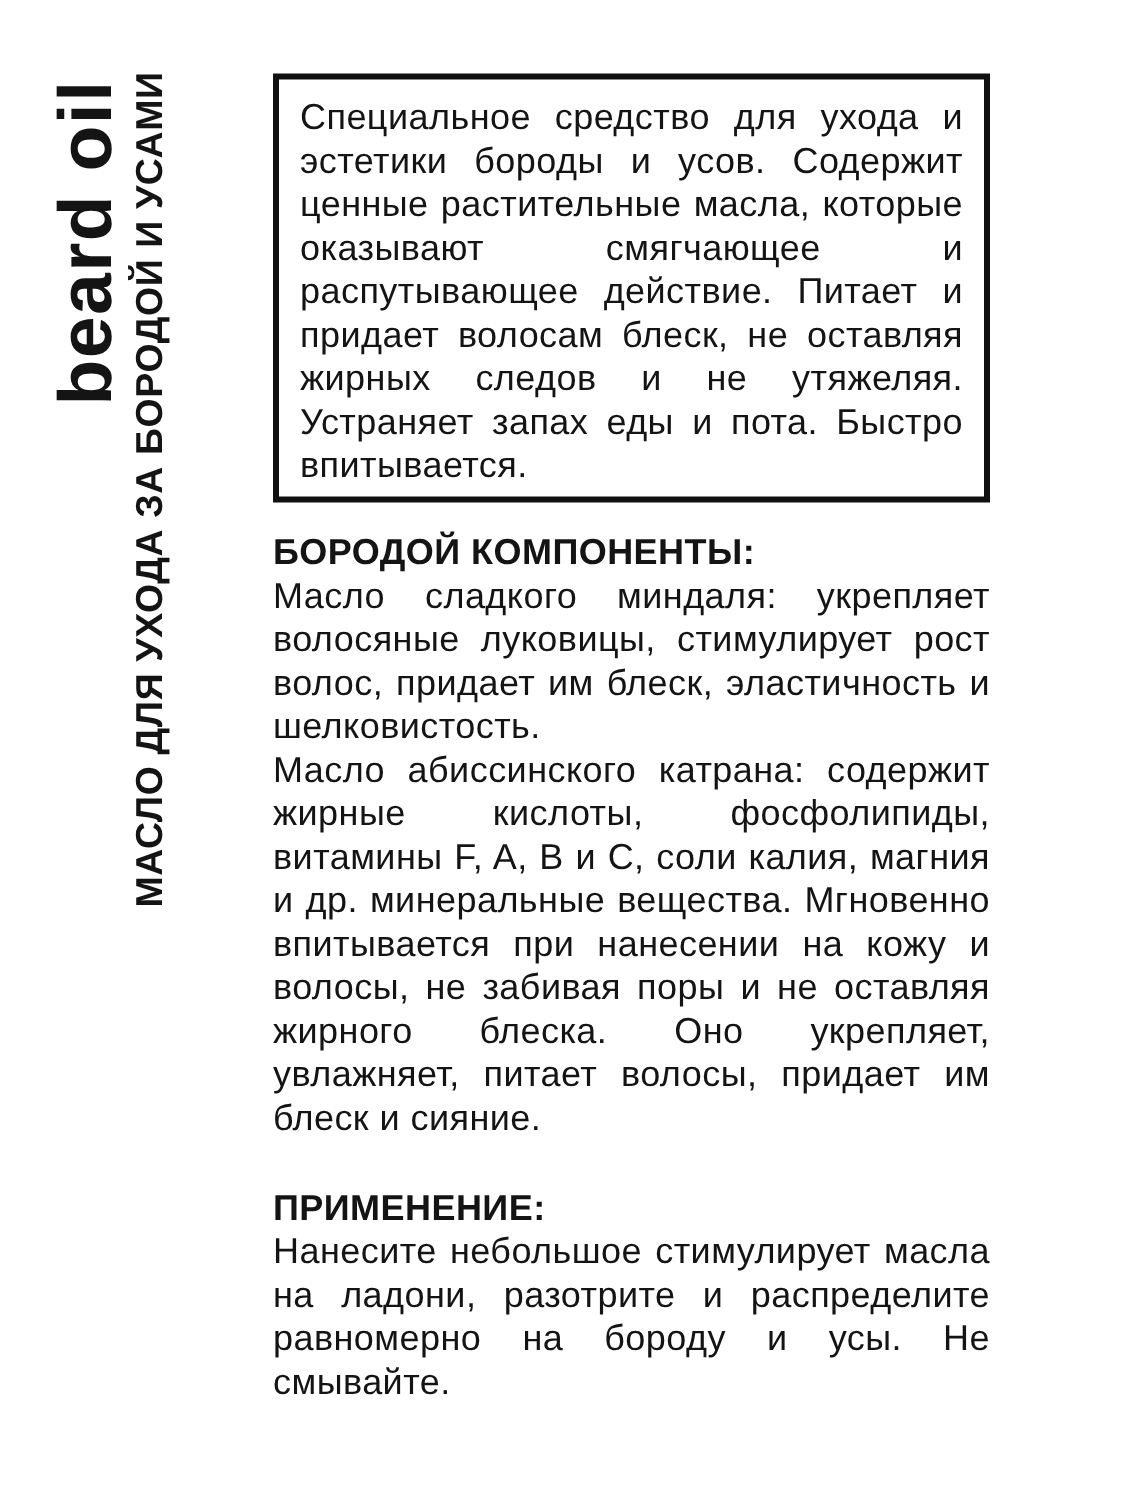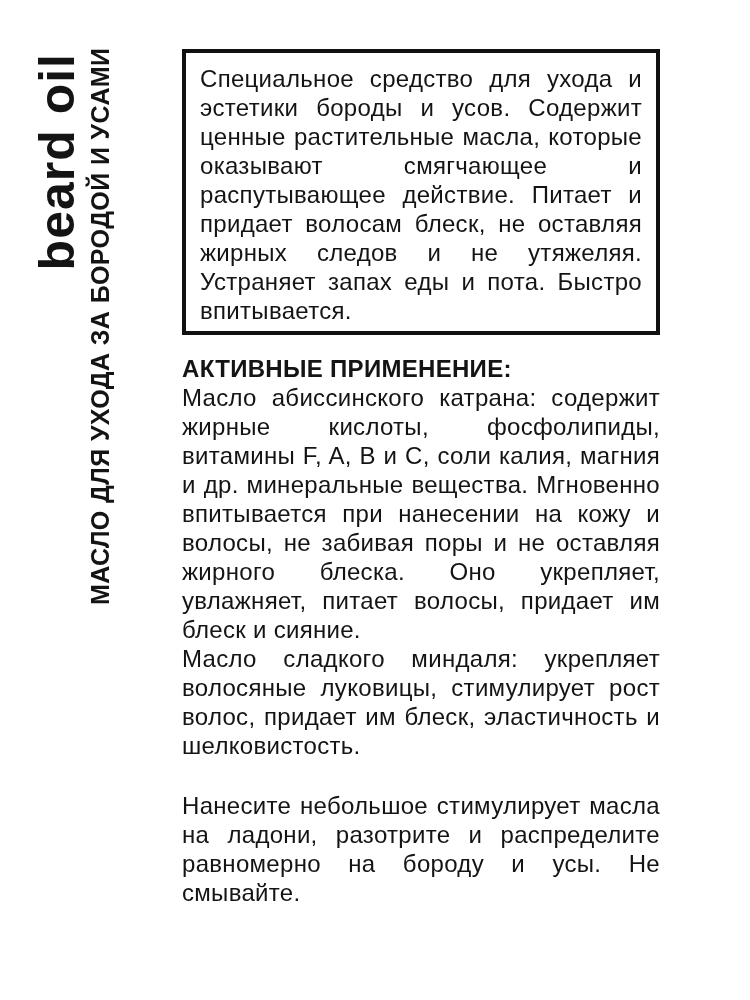--- a/index.html
+++ b/index.html
@@ -93,22 +93,23 @@
   </div>
 </aside>
 
 <main class="main-col">
 
   <div class="desc-box">
     <p class="body-text">Специальное средство для ухода и эстетики бороды и усов. Содержит ценные растительные масла, которые оказывают смягчающее и распутывающее действие. Питает и придает волосам блеск, не оставляя жирных следов и не утяжеляя. Устраняет запах еды и пота. Быстро впитывается.</p>
   </div>
 
   <section class="sec-active">
-    <h2 class="section-heading" style="margin:0;">АКТИВНЫЕ ПРИМЕНЕНИЕ:</h2>
+    <h2 class="section-heading" style="margin:0;">БОРОДОЙ КОМПОНЕНТЫ:</h2>
+    <p class="body-text">Масло сладкого миндаля: укрепляет волосяные луковицы, стимулирует рост волос, придает им блеск, эластичность и шелковистость.</p>
     <p class="body-text">Масло абиссинского катрана: содержит жирные кислоты, фосфолипиды, витамины F, A, B и C, соли калия, магния и др. минеральные вещества. Мгновенно впитывается при нанесении на кожу и волосы, не забивая поры и не оставляя жирного блеска. Оно укрепляет, увлажняет, питает волосы, придает им блеск и сияние.</p>
-    <p class="body-text">Масло сладкого миндаля: укрепляет волосяные луковицы, стимулирует рост волос, придает им блеск, эластичность и шелковистость.</p>
   </section>
 
   <section class="sec-usage">
+    <h2 class="section-heading" style="margin:0;">ПРИМЕНЕНИЕ:</h2>
     <p class="body-text">Нанесите небольшое стимулирует масла на ладони, разотрите и распределите равномерно на бороду и усы. Не смывайте.</p>
   </section>
 
 </main>
 
 </body></html>

